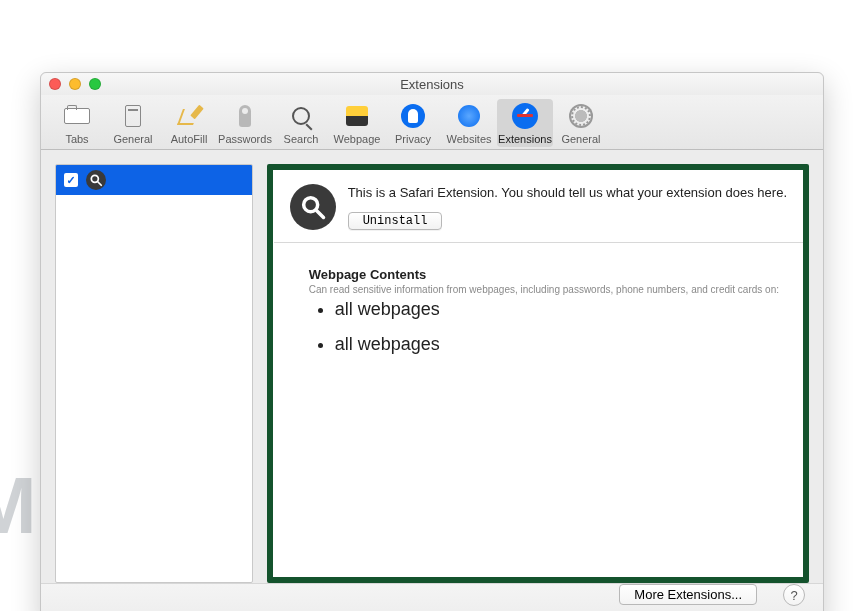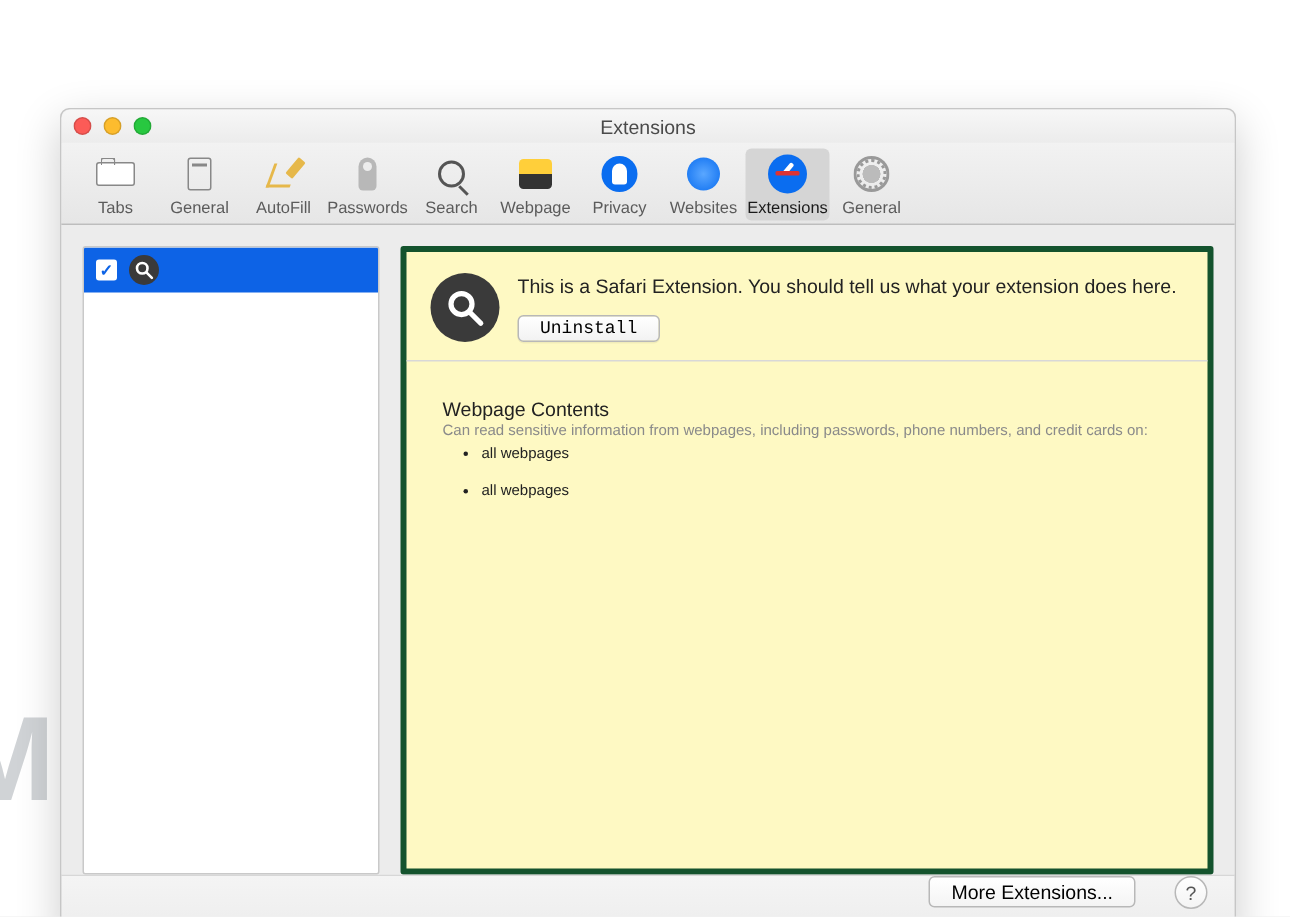--- a/index.html
+++ b/index.html
@@ -99,46 +99,46 @@
     width: 14px; height:14px; background:#fff; border-radius:2px;
     display:flex; align-items:center; justify-content:center;
     color:#0d63e6; font-size:11px; font-weight:bold;
   }
   .ext-icn {
     width:20px; height:20px; border-radius:50%; background:#3a3a3a;
     display:flex; align-items:center; justify-content:center;
   }
   .detail {
     flex:1;
-    background:#fef9c3;
-    border:4px solid #14532d;
+    background:#ffffff;
+    border:6px solid #14532d;
     border-radius:2px;
-    display:flex; flex-direction:column;
+    display:flex; flex-direction:column;align-items:flex-end;
   }
   .detail-head {
     display:flex; gap:12px; padding:14px 16px 12px 16px;
     border-bottom:1px solid #d8d8d8;
   }
   .big-icn {
     width:46px; height:46px; border-radius:50%; background:#3a3a3a; flex-shrink:0;
     display:flex; align-items:center; justify-content:center;
   }
   .desc { font-size:13px; color:#222; line-height:1.4; }
   .btn-uninstall {
     margin-top:10px; font-size:12px; padding:1px 14px;
     background: linear-gradient(#fff,#f2f2f2);
     border:1px solid #b8b8b8; border-radius:4px;
     box-shadow: 0 1px 0 rgba(0,0,0,0.05);
     font-family: Liberation Mono, monospace;
   }
   .perms { padding: 24px 24px 12px 24px; font-size:13px; color:#222; }
-  .perms h4 { font-size:13px; font-weight:normal; margin-bottom:2px; }
+  .perms h4 { font-size:13px; font-weight:bold; margin-bottom:2px; }
   .perms .sub { color:#8a8a8a; margin-bottom:4px; font-size:10px; }
   .perms ul { padding-left: 26px; margin-bottom:14px; }
-  .perms li { font-size:10px; }
+  .perms li { font-size:18px; }
   .footer {
     height: 44px;
     display:flex; align-items:flex-start; justify-content:flex-end;
     gap:26px; padding: 0 18px;
     border-top: 1px solid #d7d7d7;
     background: linear-gradient(#f4f4f4,#ececec);
     border-bottom-left-radius:6px; border-bottom-right-radius:6px;
   }
   .btn-more {
     font-size:13px; padding:2px 14px;

